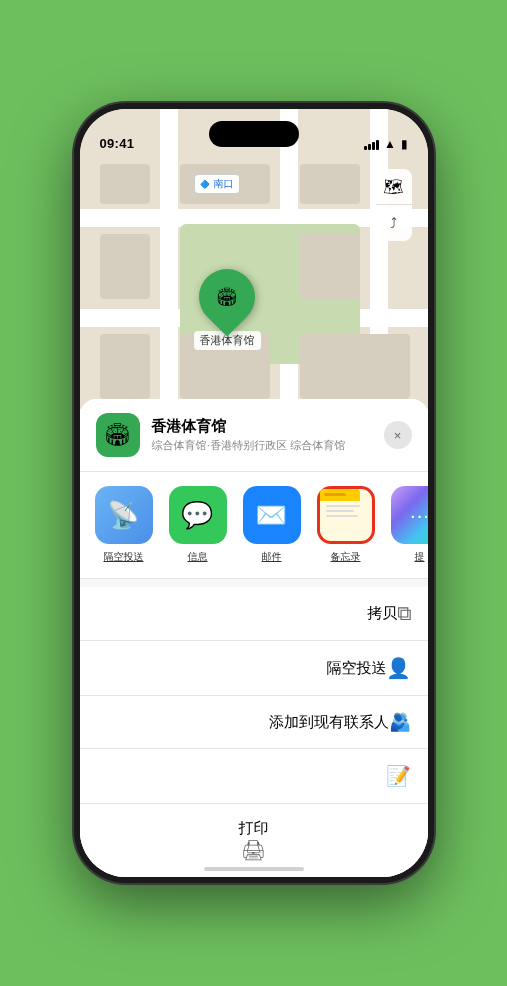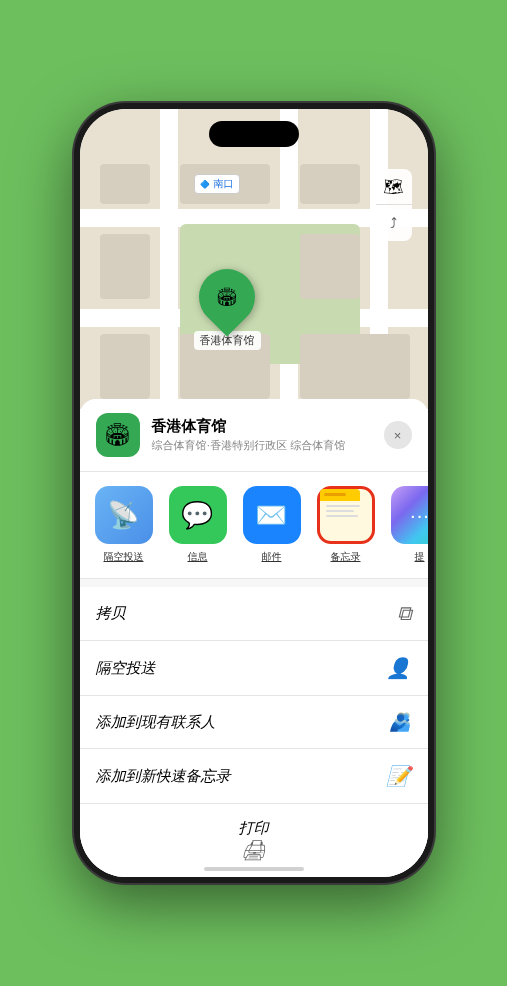--- a/index.html
+++ b/index.html
@@ -327,25 +327,24 @@
 
     
     .action-list {
       background: #fff;
       margin: 8px 0 0;
     }
 
     .action-item {
       display: flex;
       align-items: center;
-      justify-content: space-between;
+      justify-content: flex-end;
       padding: 15px 16px;
       border-bottom: 1px solid #e5e5e5;
       cursor: pointer;
-      font-style: italic;
     }
 
     .action-item:last-child {
       border-bottom: none;
       flex-direction: column;
     }
 
     .action-text {
       font-size: 15px;
       color: #000;
@@ -387,20 +386,33 @@
     .battery-icon { font-size: 12px; }
   </style>
 </head>
 <body>
 
 <div class="phone-frame">
   <div class="phone-screen">
 
     <div class="dynamic-island"></div>
 
+    <div class="status-bar">
+      <span class="status-time">09:41</span>
+      <div class="status-icons">
+        <div class="signal-bars">
+          <span style="height:4px"></span>
+          <span style="height:6px"></span>
+          <span style="height:8px"></span>
+          <span style="height:10px"></span>
+        </div>
+        <span class="wifi-icon">▲</span>
+        <span class="battery-icon">▮</span>
+      </div>
+    </div>
 
     <div class="map-area">
 
       <div class="map-road-h" style="top: 100px;"></div>
       <div class="map-road-h" style="top: 200px;"></div>
       <div class="map-road-h" style="top: 300px;"></div>
       <div class="map-road-v" style="left: 80px;"></div>
       <div class="map-road-v" style="left: 200px;"></div>
       <div class="map-road-v" style="left: 290px;"></div>
 
@@ -507,21 +519,20 @@
         </div>
         <div class="action-item">
           <span class="action-text">隔空投送</span>
           <span class="action-icon">👤</span>
         </div>
         <div class="action-item">
           <span class="action-text">添加到现有联系人</span>
           <span class="action-icon" style="font-size:18px;">🫂</span>
         </div>
         <div class="action-item">
-          <span class="action-text">添加到新快速备忘录</span>
           <span class="action-icon">📝</span>
         </div>
         <div class="action-item">
           <span class="action-text">打印</span>
           <span class="action-icon">🖨</span>
         </div>
       </div>
 
       <div class="home-indicator"></div>
     </div>

